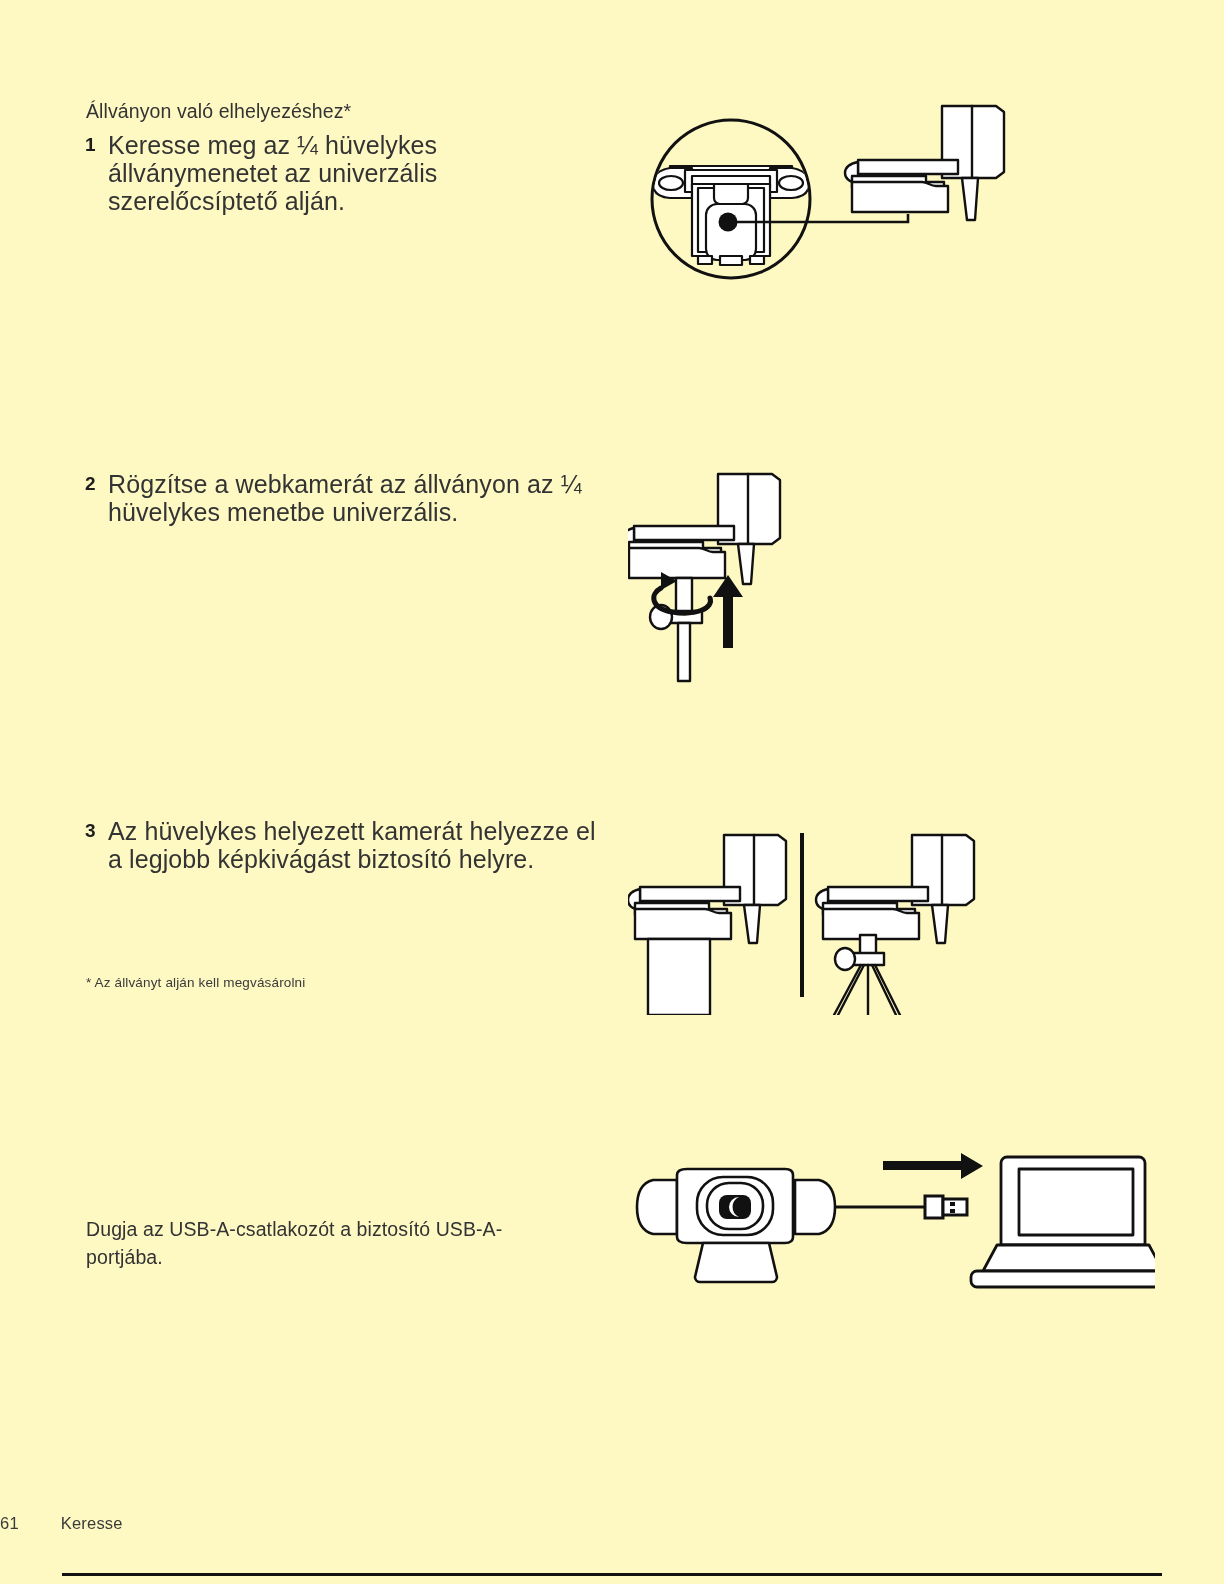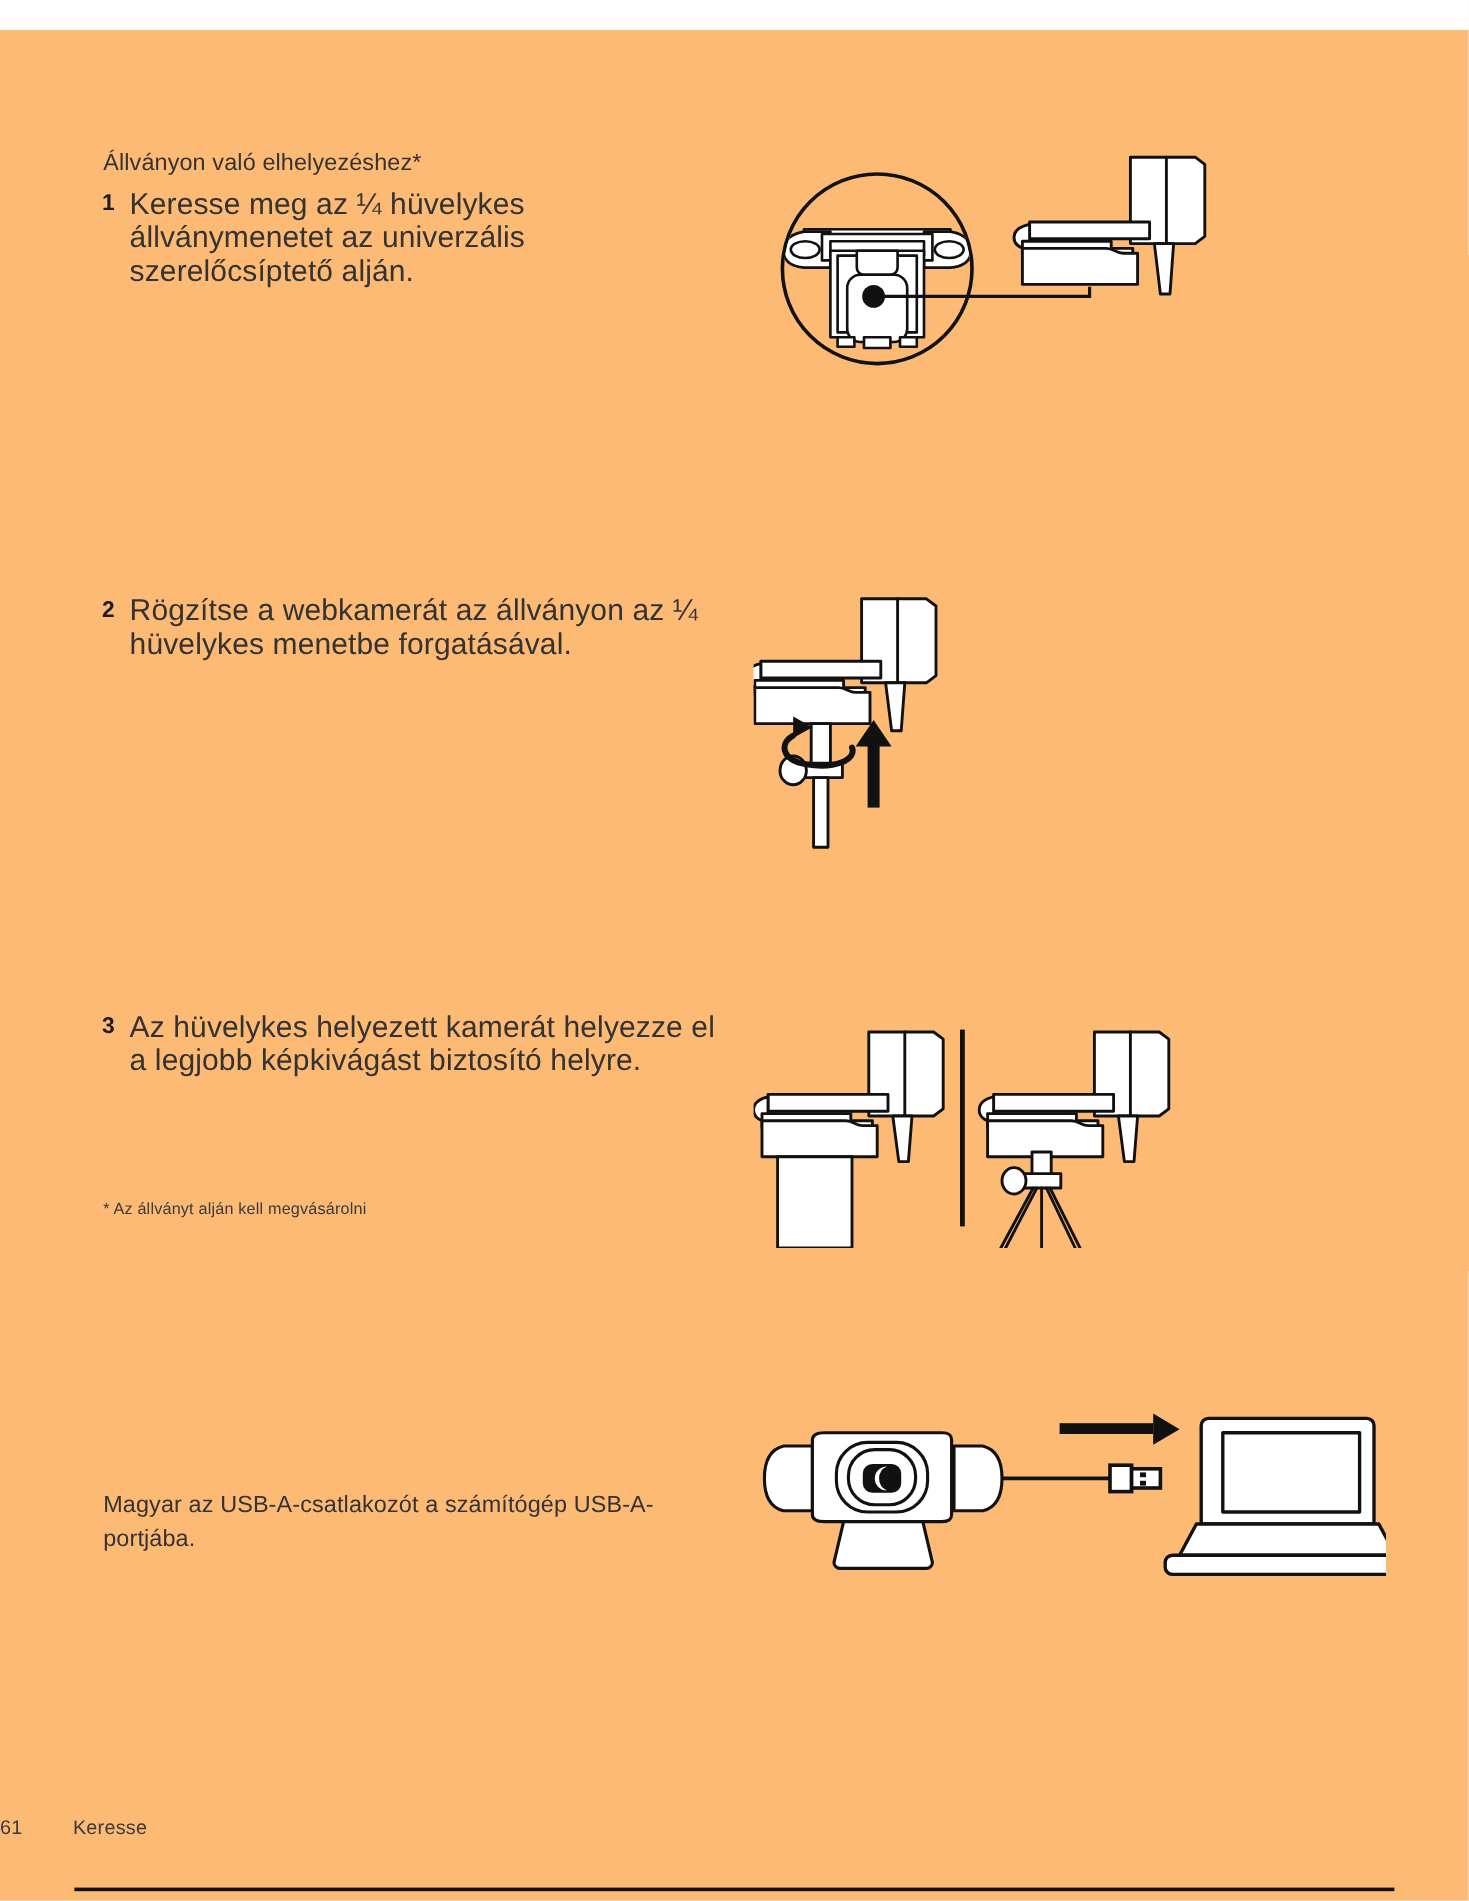--- a/index.html
+++ b/index.html
@@ -13,22 +13,21 @@
     position: relative;
     overflow: hidden;
     font-family: "Liberation Sans", sans-serif;
     color: #2b2b2b;
     -webkit-font-smoothing: antialiased;
   }
 
   .page {
     position: absolute;
     inset: 0;
-    background: #fdba74;
-    margin-top: 25px;
+    background: #fef9c3;
   }
 
   
   .lead {
     position: absolute;
     font-size: 19.5px;
     line-height: 28px;
     color: #333333;
     letter-spacing: 0.1px;
   }
@@ -180,21 +179,21 @@
 
         <path d="M222 84 h74 v6 h18 v6 h-92 z"></path>
 
         <path d="M222 90 h70 c6 0 8 4 14 4 h12 v26 h-96 z"></path>
       </g>
     </svg>
   </div>
 
   <div class="step" style="left:85px; top:470px; width:520px;">
     <span class="step-num">2</span>
-    <span class="step-text">Rögzítse a webkamerát az állványon az ¼ hüvelykes menetbe forgatásával.</span>
+    <span class="step-text">Rögzítse a webkamerát az állványon az ¼ hüvelykes menetbe univerzális.</span>
   </div>
 
   <div class="figure" style="left:628px; top:468px;">
     <svg width="230" height="215" viewBox="0 0 230 215">
       <g fill="#ffffff" stroke="#111111" stroke-width="2.4" stroke-linejoin="round" stroke-linecap="round">
 
         <path d="M90 6 h54 l8 6 v58 l-8 6 h-54 z"></path>
         <path d="M120 6 v70"></path>
 
         <path d="M110 76 l5 40 l8 0 l3 -40 z"></path>
@@ -269,21 +268,21 @@
         <path d="M233 150 L206 200"></path>
         <path d="M244 150 L268 200"></path>
         <path d="M247 150 L272 200"></path>
       </g>
     </svg>
   </div>
 
   <div class="footnote" style="left:86px; top:973px;">* Az állványt alján kell megvásárolni</div>
 
 
-  <div class="body-copy" style="left:86px; top:1215px;">Magyar az USB-A-csatlakozót a számítógép USB-A-portjába.</div>
+  <div class="body-copy" style="left:86px; top:1215px;">Dugja az USB-A-csatlakozót a biztosító USB-A-portjába.</div>
 
   <div class="figure" style="left:615px; top:1145px;">
     <svg width="540" height="150" viewBox="0 0 540 150">
 
       <g fill="#ffffff" stroke="#111111" stroke-width="2.6" stroke-linejoin="round" stroke-linecap="round">
 
         <path d="M38 35 C26 38 22 48 22 62 C22 76 26 86 38 89 L62 89 L62 35 Z"></path>
 
         <path d="M204 35 C216 38 220 48 220 62 C220 76 216 86 204 89 L180 89 L180 35 Z"></path>
 

